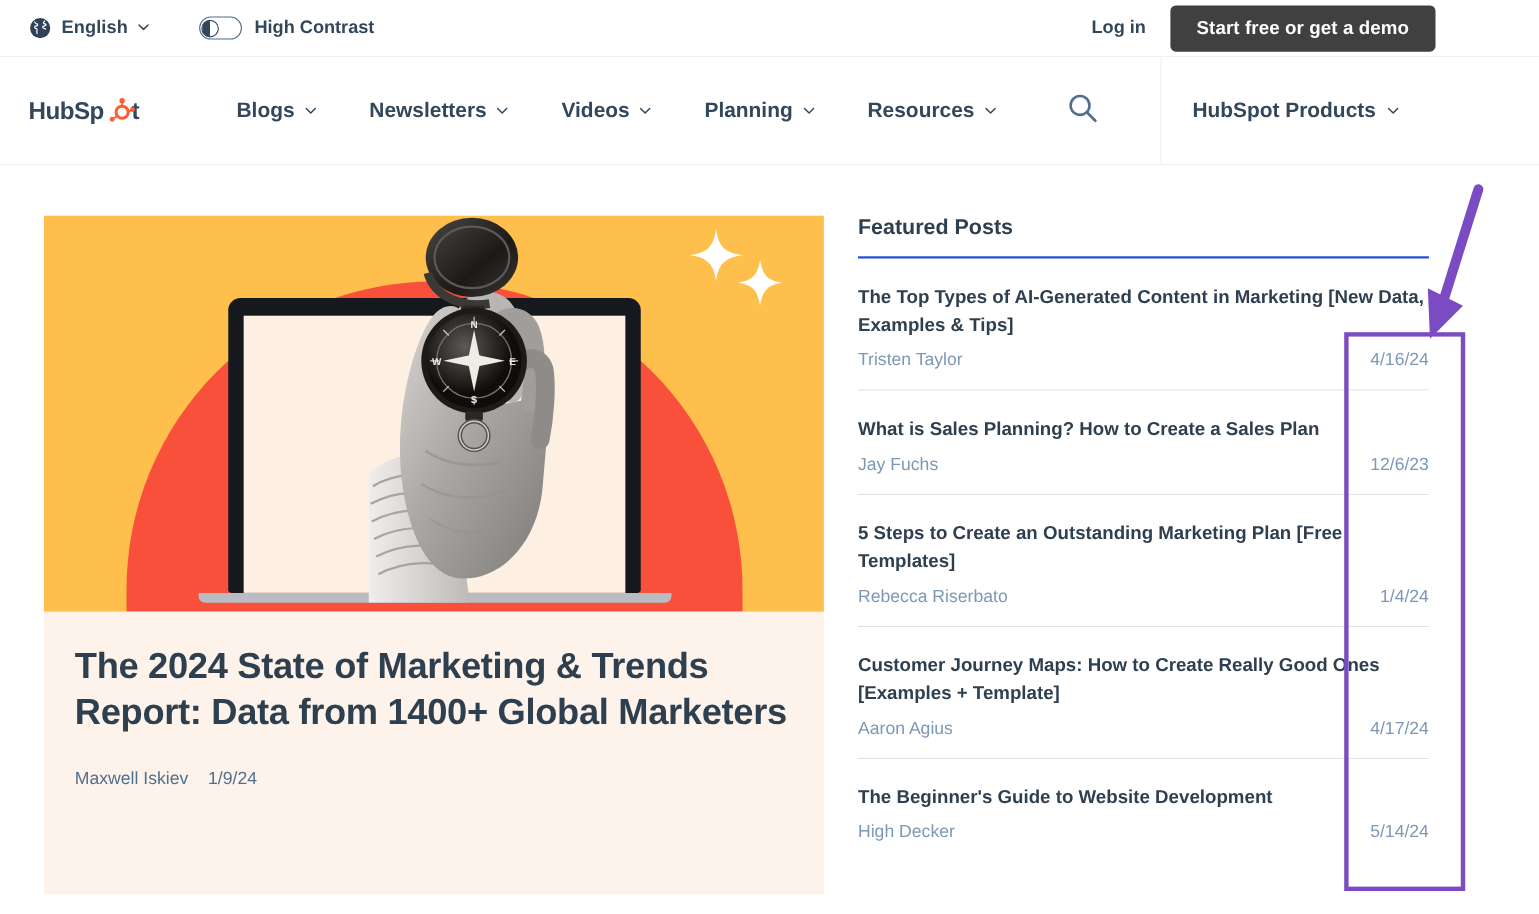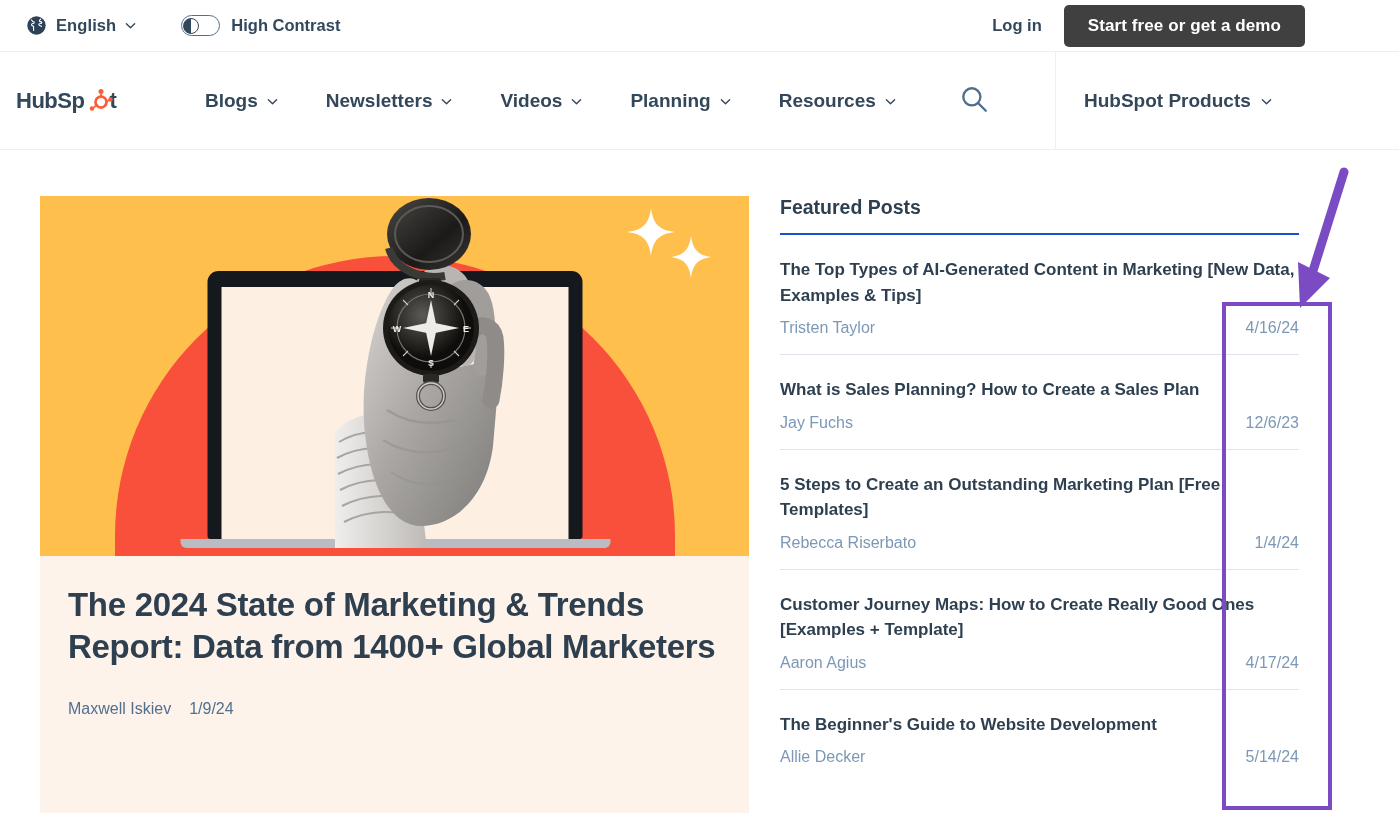--- a/index.html
+++ b/index.html
@@ -52,21 +52,21 @@
     font-size: 17px; font-weight: 700; letter-spacing: .1px;
     padding: 11px 24px; cursor: pointer; white-space: nowrap;
   }
 
   
   .main-nav {
     position: absolute; left: 0; top: 52px; width: 1399px; height: 98px;
     background: #fff; border-bottom: 1px solid #eaf0f6;
     display: flex; align-items: center;
   }
-  .brand { margin-left: 16px; display: flex; align-items: flex-end; cursor: pointer; }
+  .brand { margin-left: 26px; display: flex; align-items: flex-end; cursor: pointer; }
   .nav-items { display: flex; align-items: center; gap: 0; margin-left: 49px; }
   .nav-item {
     display: flex; align-items: center; gap: 9px;
     font-size: 19px; font-weight: 700; color: #33475b;
     padding: 0 24px; cursor: pointer; white-space: nowrap;
   }
   .nav-search {
     margin-left: 30px; width: 48px; height: 48px;
     display: flex; align-items: center; justify-content: center; cursor: pointer;
   }
@@ -422,21 +422,21 @@
       <div class="post-title">Customer Journey Maps: How to Create Really Good Ones [Examples + Template]</div>
       <div class="post-meta">
         <span class="post-author">Aaron Agius</span>
         <span class="post-date">4/17/24</span>
       </div>
     </div>
 
     <div class="post">
       <div class="post-title">The Beginner's Guide to Website Development</div>
       <div class="post-meta">
-        <span class="post-author">Allie Decker</span>
+        <span class="post-author">High Decker</span>
         <span class="post-date">5/14/24</span>
       </div>
     </div>
   </div>
 
   <div class="anno-rect"></div>
   <svg class="anno-arrow" viewBox="0 0 70 145" aria-hidden="true">
     <line x1="58" y1="6" x2="26" y2="108" stroke="#7b4bc4" stroke-width="9" stroke-linecap="round"></line>
     <path d="M14 142 L12 96 L44 112 Z" fill="#7b4bc4"></path>
   </svg>

